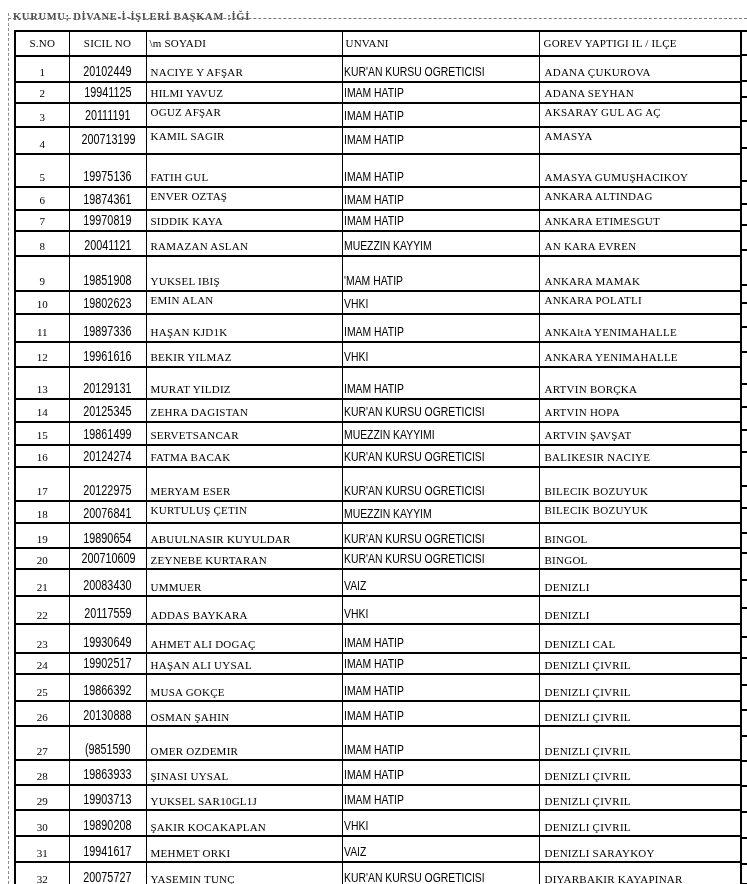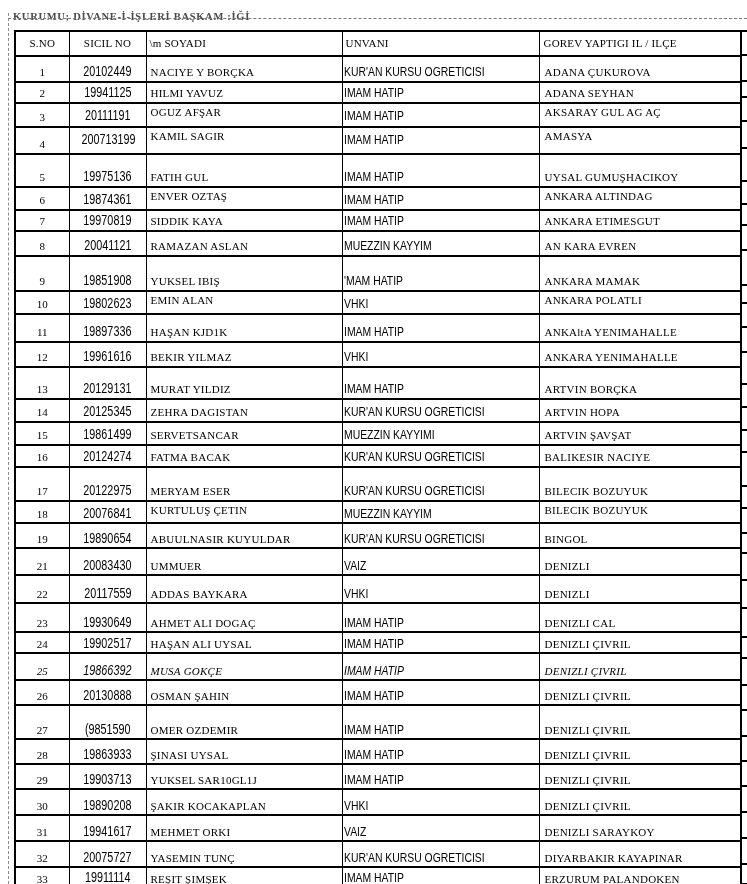--- a/index.html
+++ b/index.html
@@ -66,21 +66,21 @@
         <th class="h-sicil">SICIL NO</th>
         <th class="h-name">\m SOYADI</th>
         <th class="h-unvan">UNVANI</th>
         <th class="h-gorev">GOREV YAPTIGI IL / ILÇE</th>
       </tr>
     </thead>
     <tbody>
         <tr style="height: 26px;">
           <td class="cell-sno">1</td>
           <td class="cell-sicil"><span class="sicil-text">20102449</span></td>
-          <td class="cell-name">NACIYE Y BORÇKA</td>
+          <td class="cell-name">NACIYE Y AFŞAR</td>
           <td class="cell-unvan"><span class="unvan-text">KUR'AN KURSU OGRETICISI</span></td>
           <td class="cell-gorev">ADANA ÇUKUROVA</td>
         </tr>
         <tr style="height: 16px;">
           <td class="cell-sno">2</td>
           <td class="cell-sicil"><span class="sicil-text">19941125</span></td>
           <td class="cell-name">HILMI YAVUZ</td>
           <td class="cell-unvan"><span class="unvan-text">IMAM HATIP</span></td>
           <td class="cell-gorev">ADANA SEYHAN</td>
         </tr>
@@ -96,21 +96,21 @@
           <td class="cell-sicil top"><span class="sicil-text">200713199</span></td>
           <td class="cell-name top">KAMIL SAGIR</td>
           <td class="cell-unvan top"><span class="unvan-text">IMAM HATIP</span></td>
           <td class="cell-gorev top">AMASYA</td>
         </tr>
         <tr style="height: 33px;">
           <td class="cell-sno">5</td>
           <td class="cell-sicil"><span class="sicil-text">19975136</span></td>
           <td class="cell-name">FATIH GUL</td>
           <td class="cell-unvan"><span class="unvan-text">IMAM HATIP</span></td>
-          <td class="cell-gorev">UYSAL GUMUŞHACIKOY</td>
+          <td class="cell-gorev">AMASYA GUMUŞHACIKOY</td>
         </tr>
         <tr style="height: 23px;">
           <td class="cell-sno">6</td>
           <td class="cell-sicil top"><span class="sicil-text">19874361</span></td>
           <td class="cell-name top">ENVER OZTAŞ</td>
           <td class="cell-unvan top"><span class="unvan-text">IMAM HATIP</span></td>
           <td class="cell-gorev top">ANKARA ALTINDAG</td>
         </tr>
         <tr style="height: 21px;">
           <td class="cell-sno">7</td>
@@ -196,20 +196,27 @@
           <td class="cell-unvan top"><span class="unvan-text">MUEZZIN KAYYIM</span></td>
           <td class="cell-gorev top">BILECIK BOZUYUK</td>
         </tr>
         <tr style="height: 25px;">
           <td class="cell-sno">19</td>
           <td class="cell-sicil"><span class="sicil-text">19890654</span></td>
           <td class="cell-name">ABUULNASIR KUYULDAR</td>
           <td class="cell-unvan"><span class="unvan-text">KUR'AN KURSU OGRETICISI</span></td>
           <td class="cell-gorev">BINGOL</td>
         </tr>
+        <tr style="height: 20px;">
+          <td class="cell-sno">20</td>
+          <td class="cell-sicil"><span class="sicil-text">200710609</span></td>
+          <td class="cell-name">ZEYNEBE KURTARAN</td>
+          <td class="cell-unvan"><span class="unvan-text">KUR'AN KURSU OGRETICISI</span></td>
+          <td class="cell-gorev">BINGOL</td>
+        </tr>
         <tr style="height: 27px;">
           <td class="cell-sno">21</td>
           <td class="cell-sicil"><span class="sicil-text">20083430</span></td>
           <td class="cell-name">UMMUER</td>
           <td class="cell-unvan"><span class="unvan-text">VAIZ</span></td>
           <td class="cell-gorev">DENIZLI</td>
         </tr>
         <tr style="height: 28px;">
           <td class="cell-sno">22</td>
           <td class="cell-sicil"><span class="sicil-text">20117559</span></td>
@@ -224,21 +231,21 @@
           <td class="cell-unvan"><span class="unvan-text">IMAM HATIP</span></td>
           <td class="cell-gorev">DENIZLI CAL</td>
         </tr>
         <tr style="height: 21px;">
           <td class="cell-sno">24</td>
           <td class="cell-sicil"><span class="sicil-text">19902517</span></td>
           <td class="cell-name">HAŞAN ALI UYSAL</td>
           <td class="cell-unvan"><span class="unvan-text">IMAM HATIP</span></td>
           <td class="cell-gorev">DENIZLI ÇIVRIL</td>
         </tr>
-        <tr style="height: 27px; font-style: italic;">
+        <tr style="height: 27px;">
           <td class="cell-sno">25</td>
           <td class="cell-sicil"><span class="sicil-text">19866392</span></td>
           <td class="cell-name">MUSA GOKÇE</td>
           <td class="cell-unvan"><span class="unvan-text">IMAM HATIP</span></td>
           <td class="cell-gorev">DENIZLI ÇIVRIL</td>
         </tr>
         <tr style="height: 25px;">
           <td class="cell-sno">26</td>
           <td class="cell-sicil"><span class="sicil-text">20130888</span></td>
           <td class="cell-name">OSMAN ŞAHIN</td>

